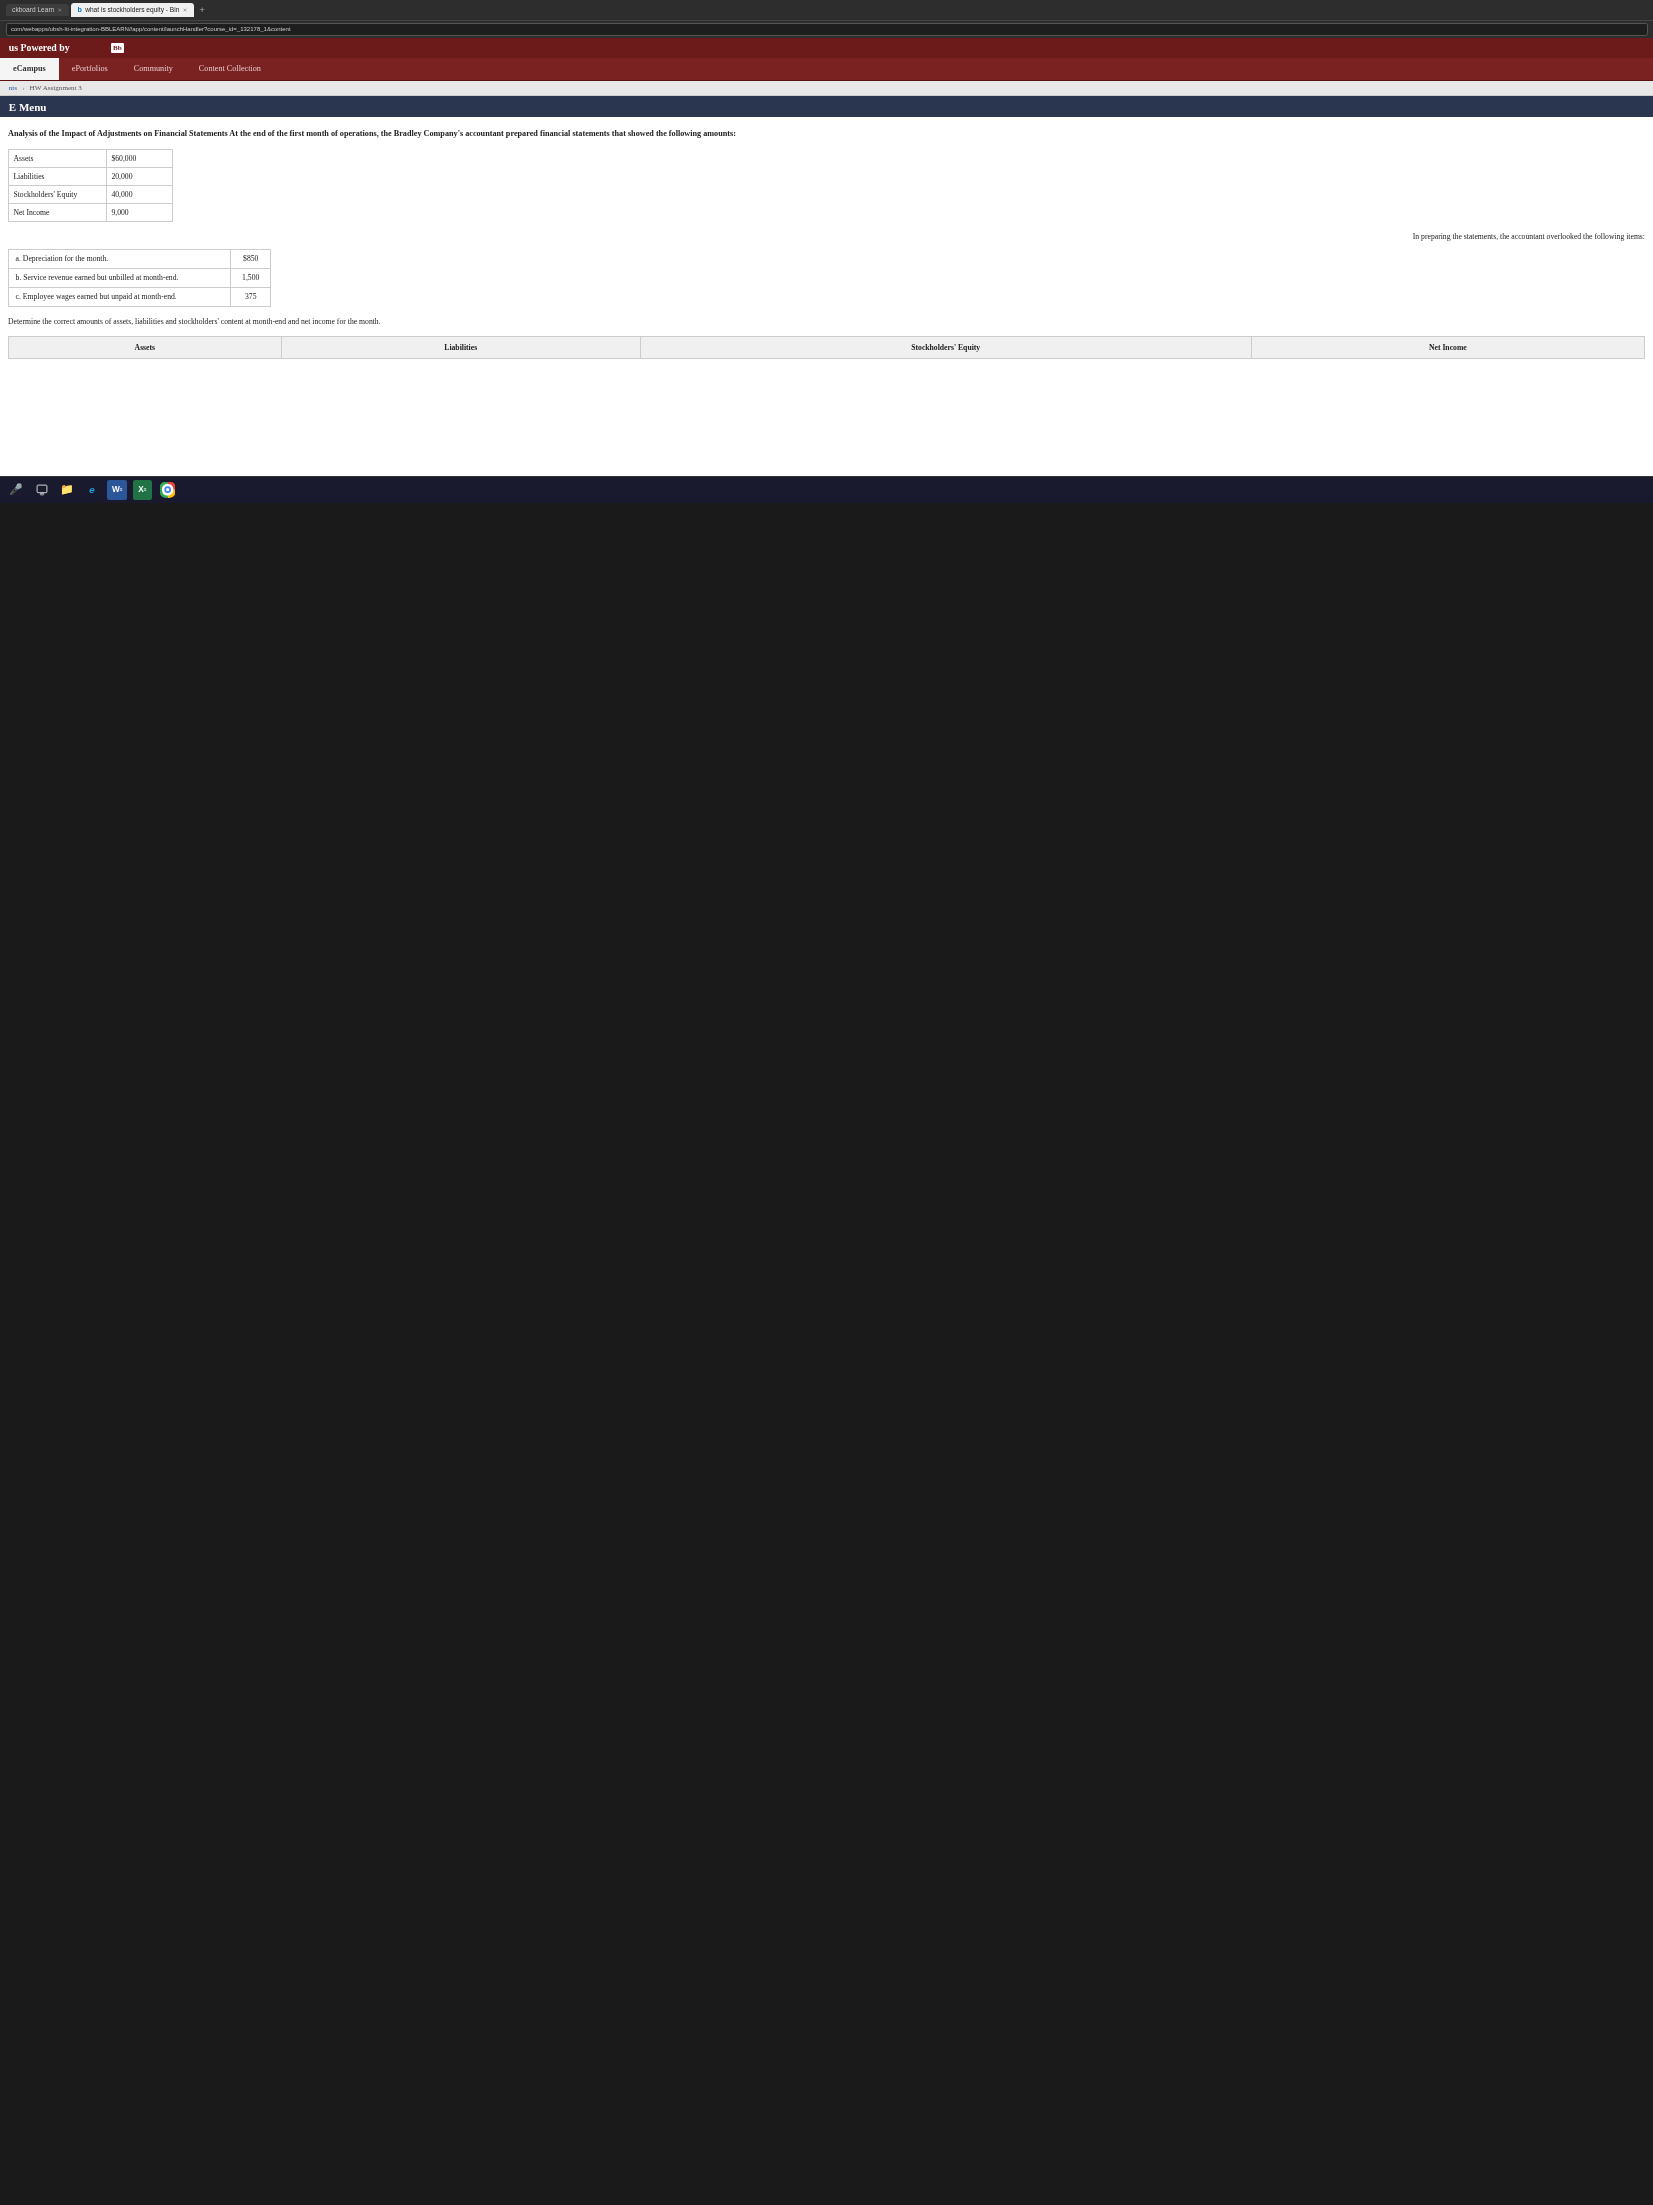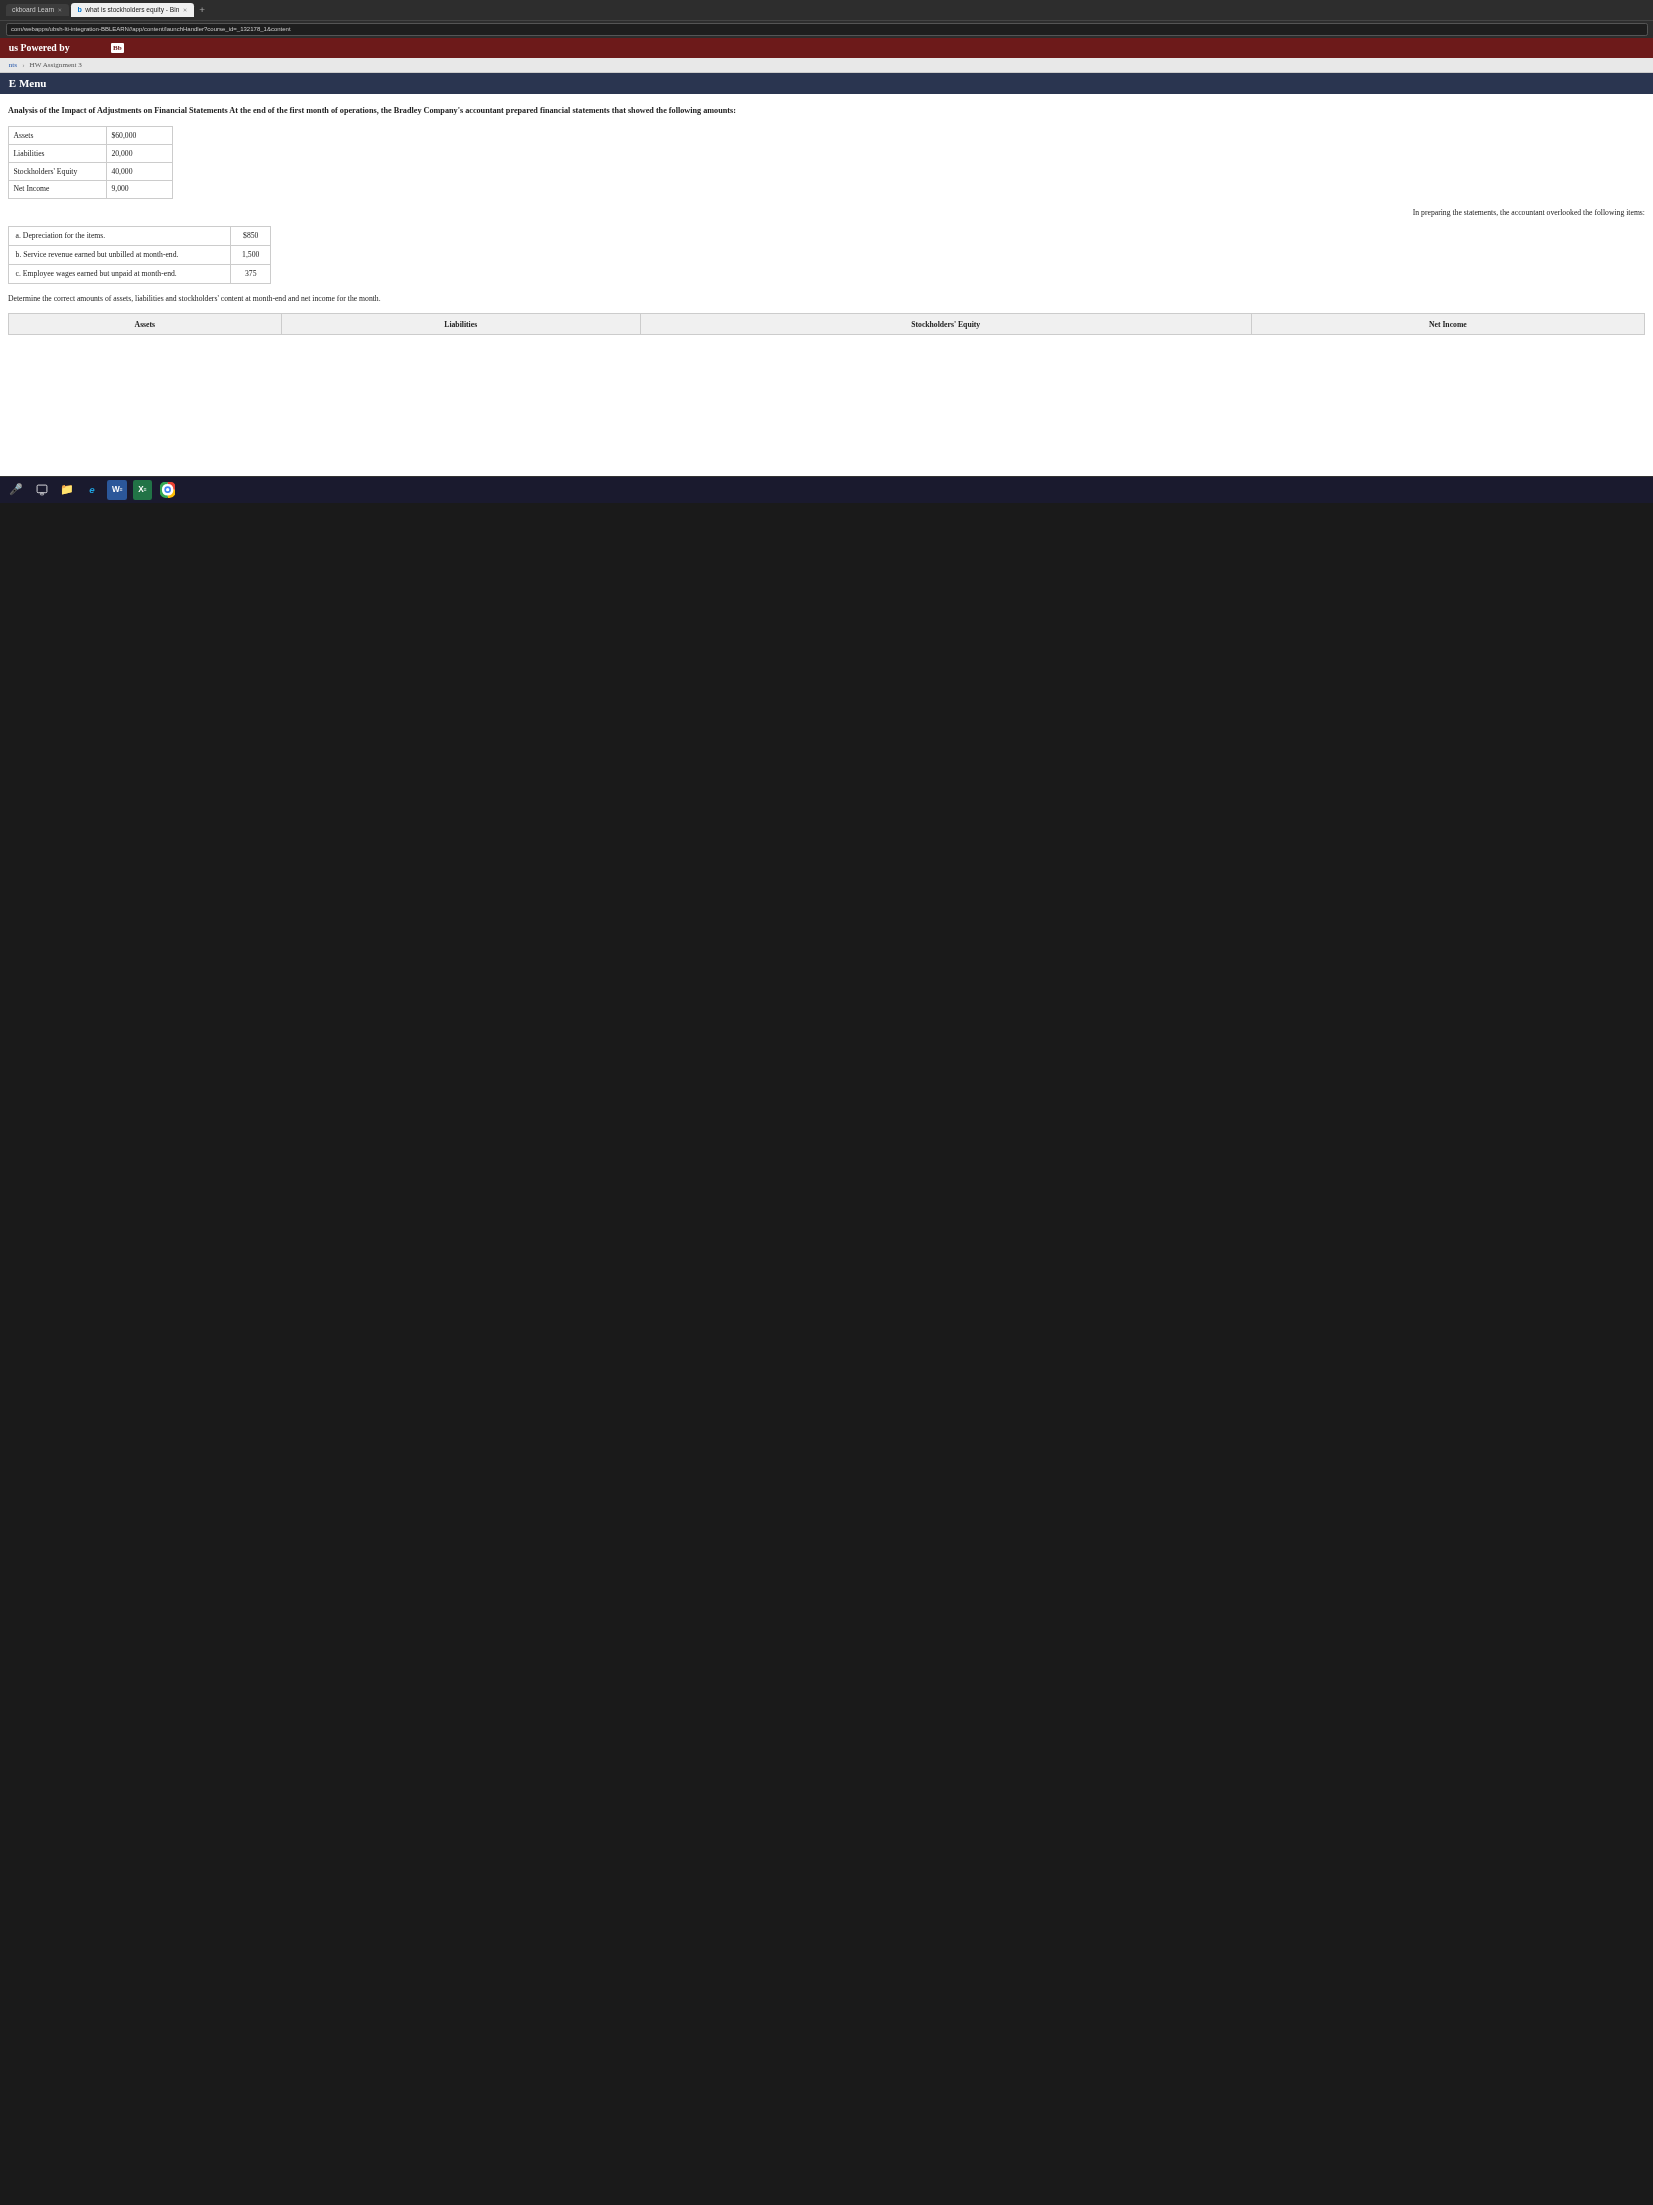--- a/index.html
+++ b/index.html
@@ -267,20 +267,26 @@
 
 <div class="browser-content">
 
   <div class="lms-top-bar">
     <div class="lms-brand">
       <span>us Powered by</span>
       <span class="bb-logo">Bb</span>
     </div>
   </div>
 
+  <div class="nav-bar">
+    <a class="nav-item active">eCampus</a>
+    <a class="nav-item">ePortfolios</a>
+    <a class="nav-item">Community</a>
+    <a class="nav-item">Content Collection</a>
+  </div>
 
   <div class="breadcrumb">
     <a>nts</a>
     <span class="sep">›</span>
     <span>HW Assignment 3</span>
   </div>
 
   <div class="course-menu-header">
     <span>E Menu</span>
   </div>
@@ -311,21 +317,21 @@
           <td>9,000</td>
         </tr>
       </tbody>
     </table>
 
     <p style="margin-bottom:4.4px;text-align:right;">In preparing the statements, the accountant overlooked the following items:</p>
 
     <table class="items-table">
       <tbody>
         <tr>
-          <td>a. Depreciation for the items.</td>
+          <td>a. Depreciation for the month.</td>
           <td>$850</td>
         </tr>
         <tr>
           <td>b. Service revenue earned but unbilled at month-end.</td>
           <td>1,500</td>
         </tr>
         <tr>
           <td>c. Employee wages earned but unpaid at month-end.</td>
           <td>375</td>
         </tr>

